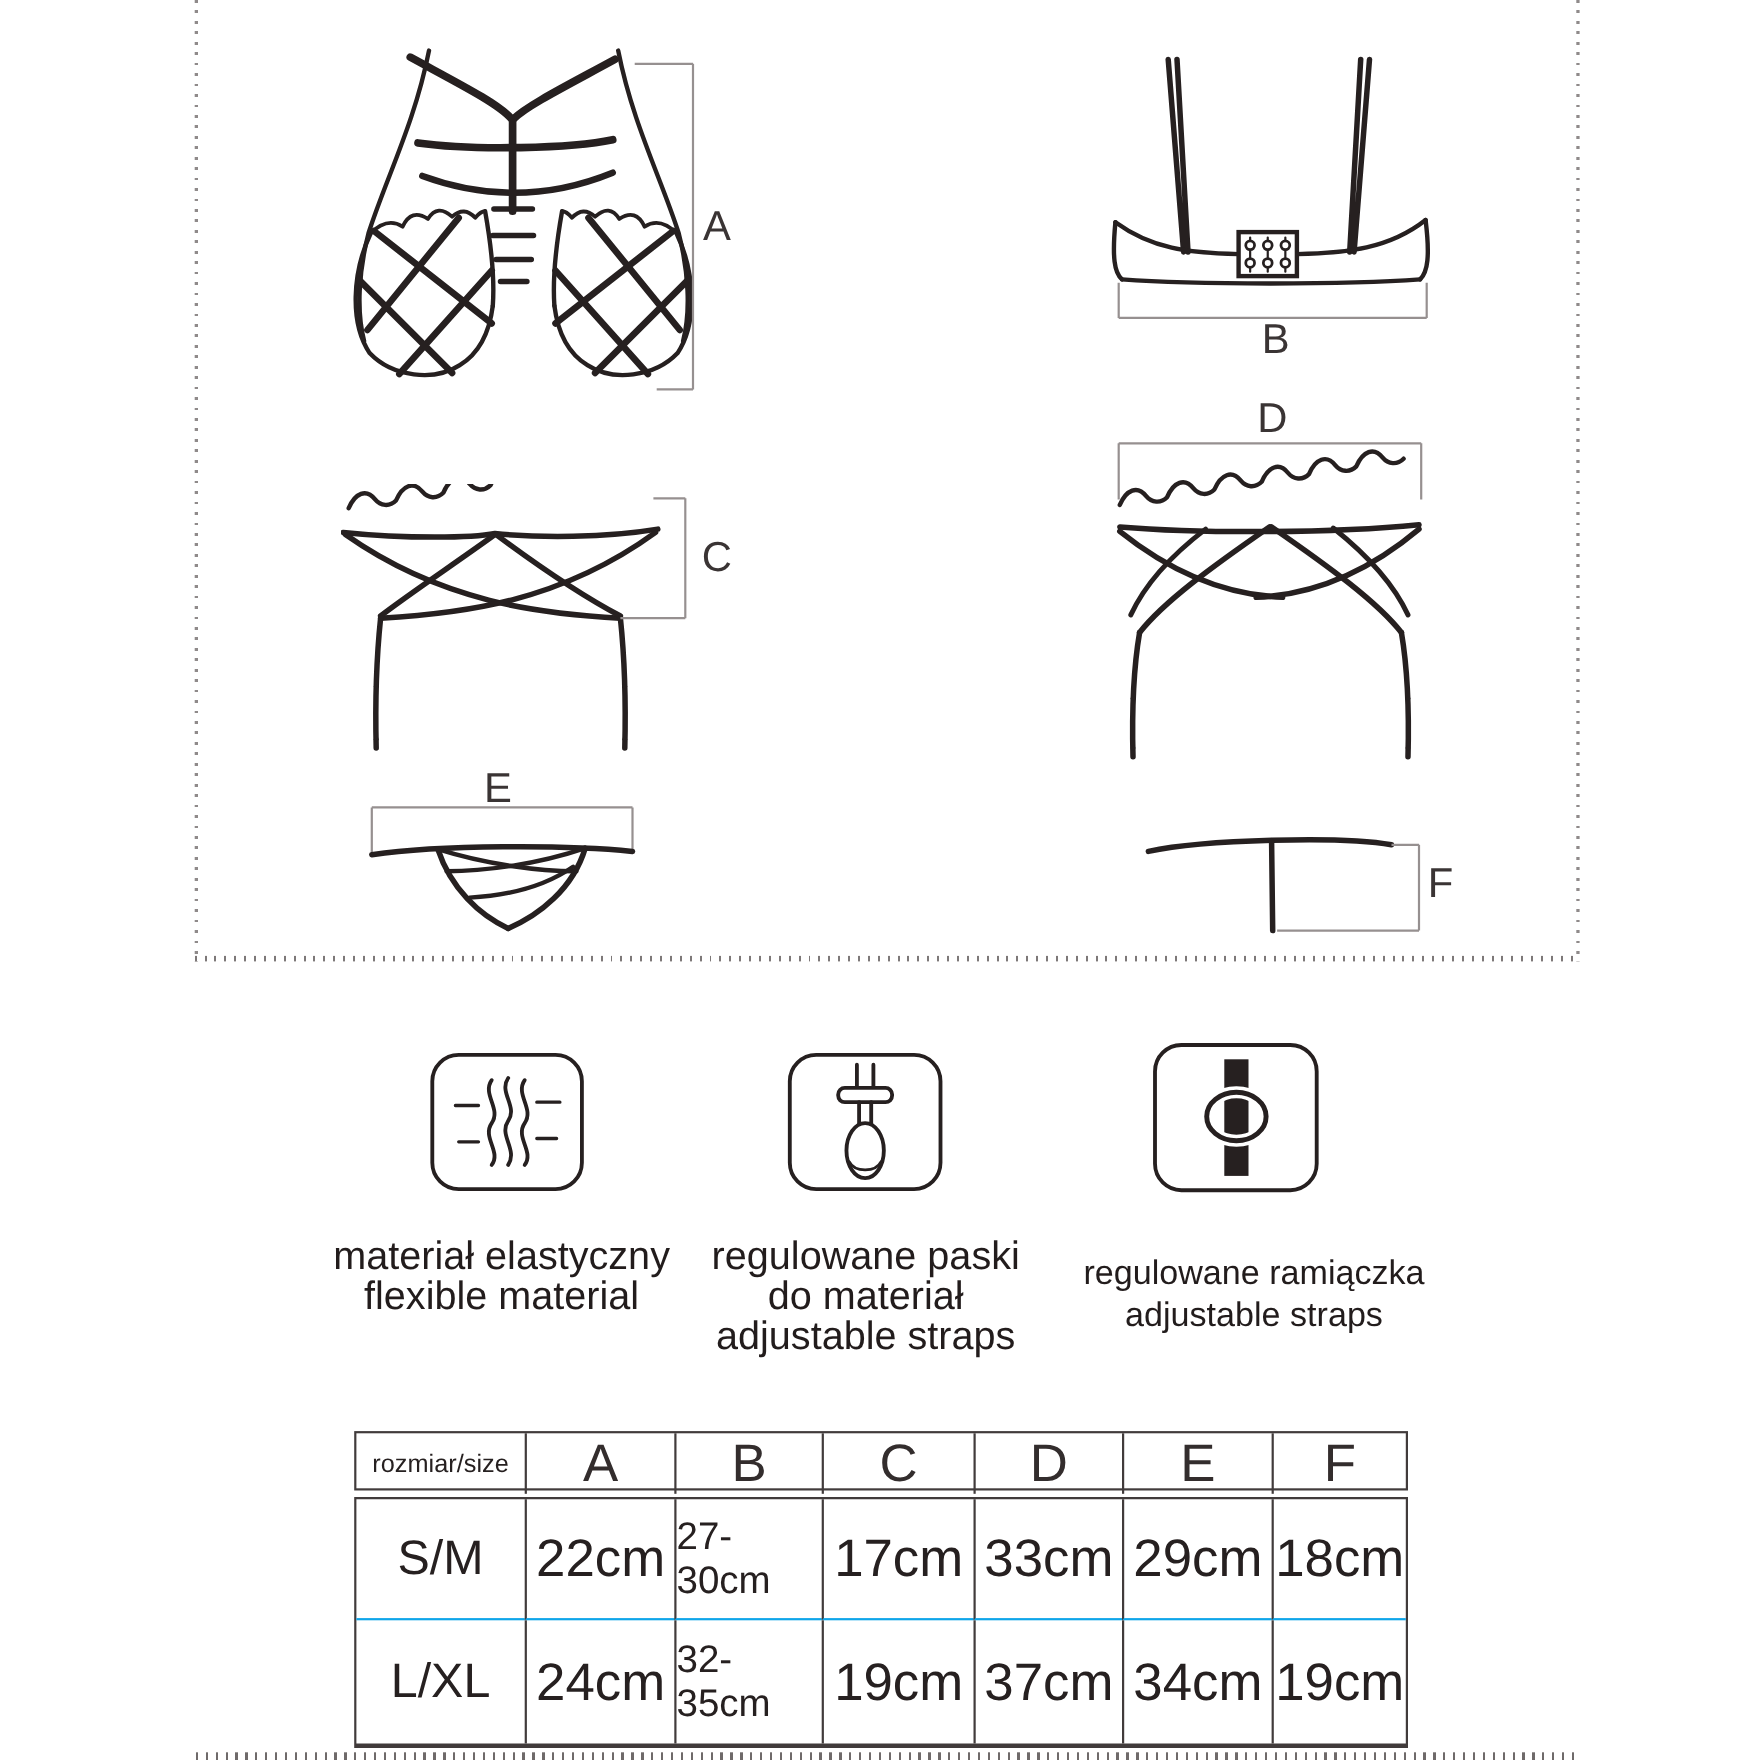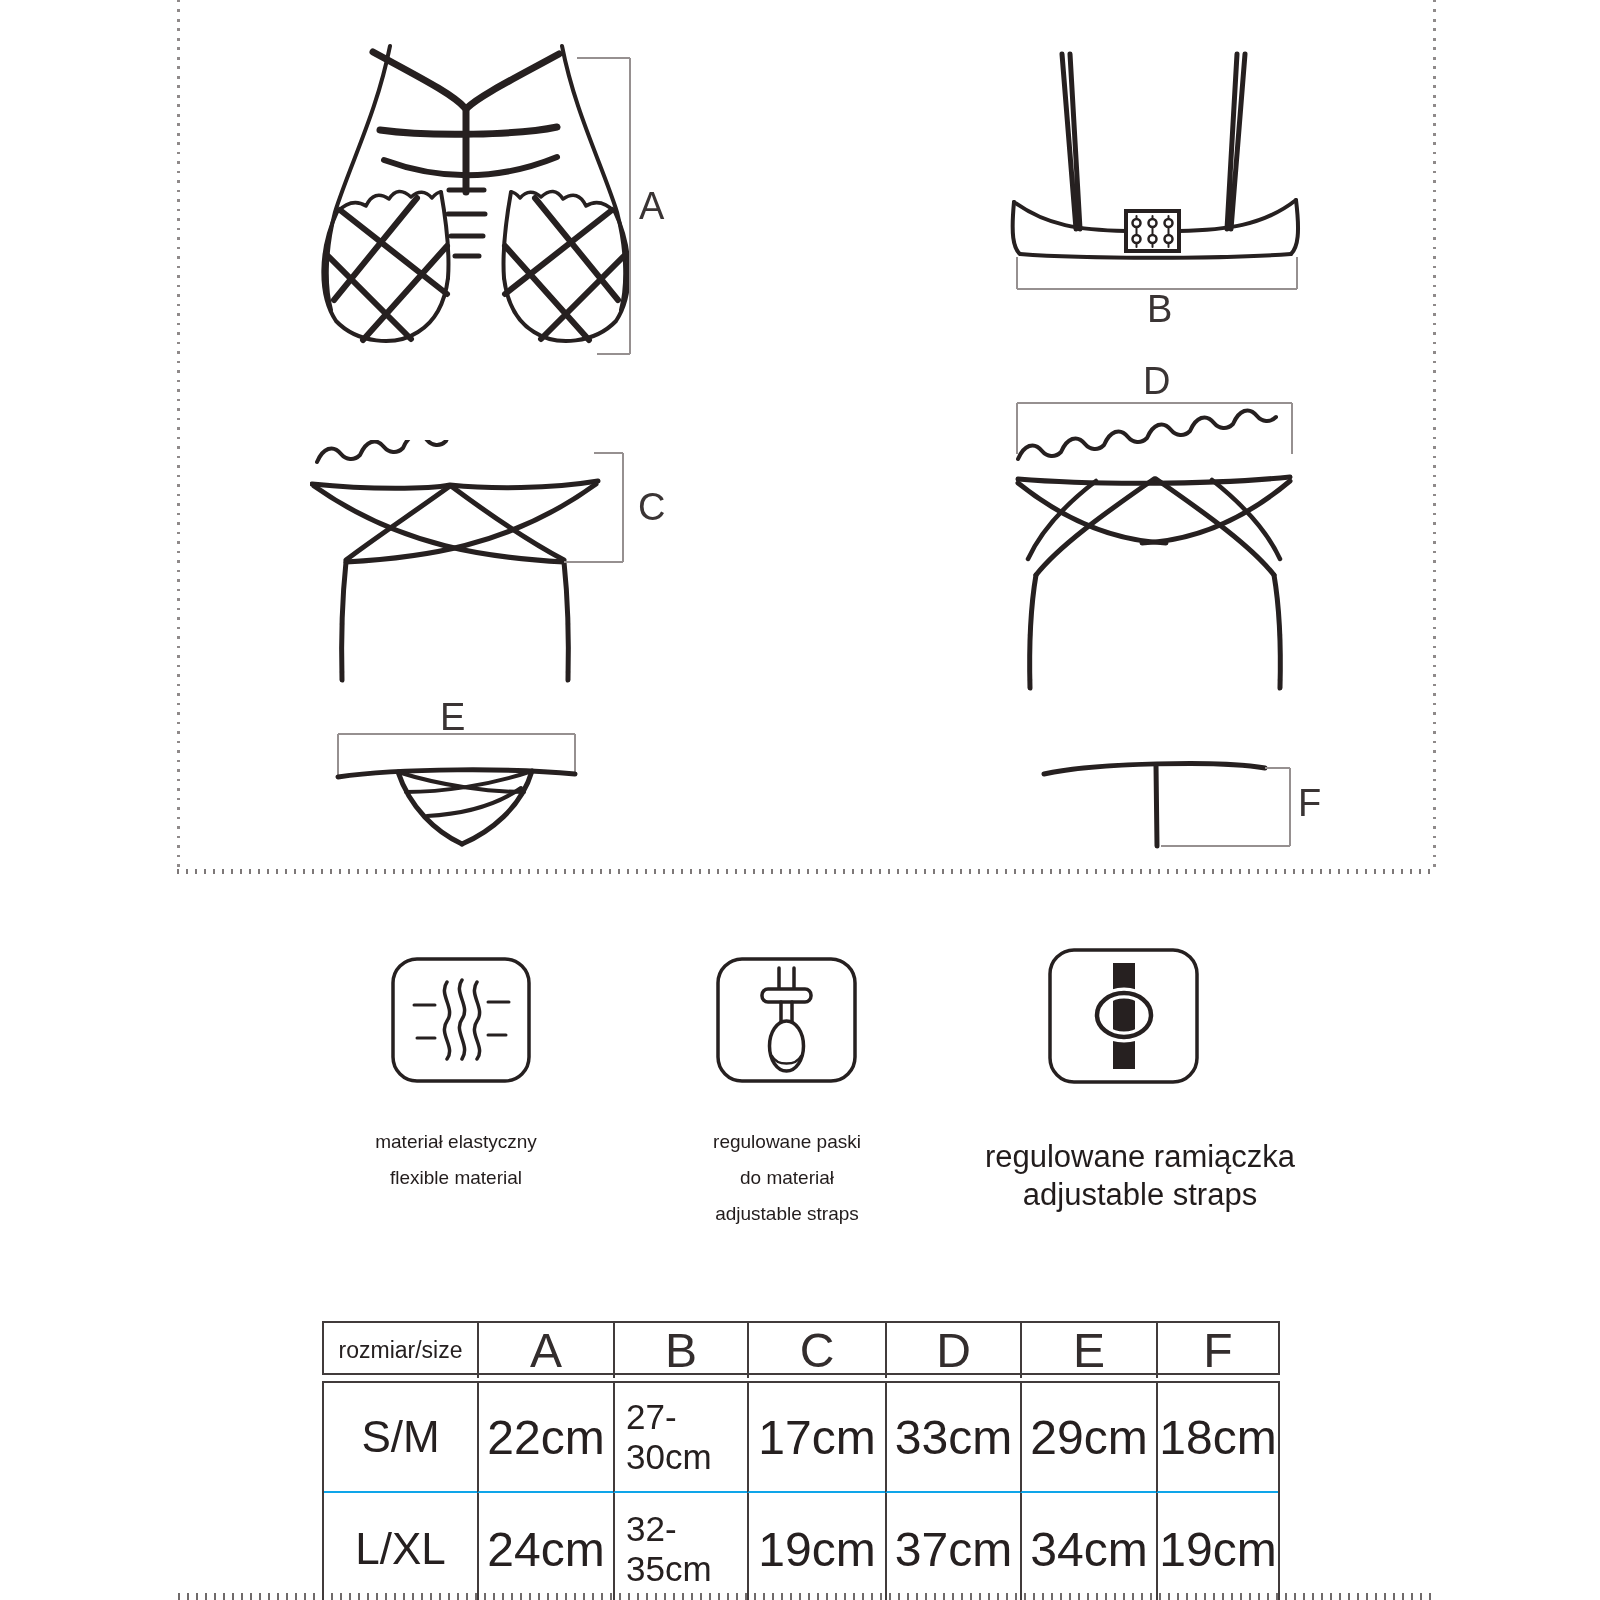--- a/index.html
+++ b/index.html
@@ -15,38 +15,38 @@
   .frame-bottom{position:absolute;left:177px;top:869px;width:1259px;height:5px;
     background:repeating-linear-gradient(to right,#7d7878 0 1.8px,transparent 1.8px 9px);}
   .bottom-dashes{position:absolute;left:178px;top:1593px;width:1258px;height:7px;
     background:repeating-linear-gradient(to right,#6f6a6a 0 2px,transparent 2px 9px);}
 
   .drawing{position:absolute;}
   .mlabel{position:absolute;font-size:38px;font-weight:300;color:#3a3434;letter-spacing:1px;}
 
   
   .icon{position:absolute;}
-  .caption{position:absolute;text-align:center;color:#221c1c;font-size:19px;line-height:36px;}
+  .caption{position:absolute;text-align:center;color:#221c1c;font-size:36px;line-height:36px;}
   .caption.big{font-size:31px;line-height:38px;}
 
   
   .size-table{position:absolute;left:322px;top:1301px;width:958px;}
   .thead{box-sizing:border-box;border:2px solid #413b3b;height:54px;display:grid;
-    grid-template-columns:153px 136px 134px 138px 135px 136px 1fr;margin-top:20px;}
+    grid-template-columns:153px 136px 134px 138px 135px 136px 1fr;}
   .tbody{box-sizing:border-box;border:2px solid #413b3b;border-bottom-width:4px;margin-top:6px;
     display:grid;grid-template-columns:153px 136px 134px 138px 135px 136px 1fr;
     grid-template-rows:110px 112px;}
   .cell{display:flex;align-items:center;justify-content:center;border-left:2px solid #413b3b;}
   .cell.first{border-left:none;}
   .thead .cell{font-size:48px;font-weight:300;color:#332d2d;}
   .thead .cell.first{font-size:23px;font-weight:400;color:#262020;}
   .tbody .cell{font-size:48px;font-weight:400;color:#262020;}
   .tbody .cell.row1{border-bottom:2px solid #0ea5e9;}
   .tbody .cell.size{font-size:44px;font-weight:300;}
-  .tbody .cell.range{font-size:35px;padding-left:11px;}
+  .tbody .cell.range{font-size:35px;}
 
   svg{display:block;}
   .ink{stroke:#262020;fill:none;stroke-linecap:round;stroke-linejoin:round;}
   .gray{stroke:#969090;fill:none;stroke-width:2;}
 </style>
 </head>
 <body>
 
 <div class="page">
 

